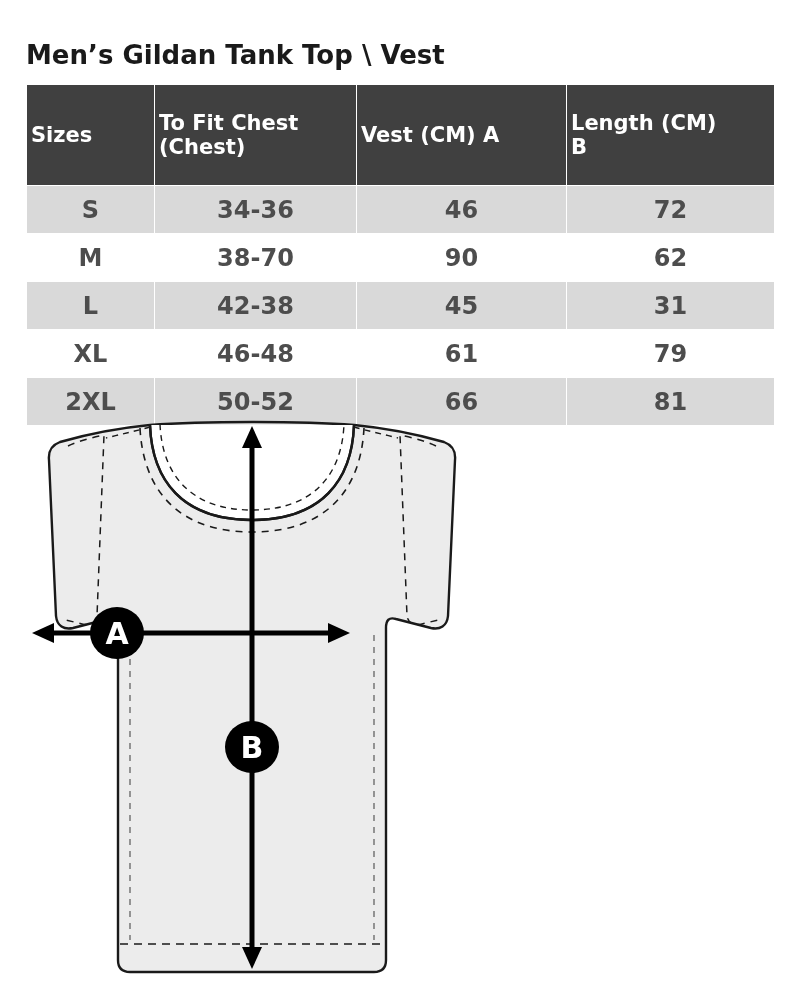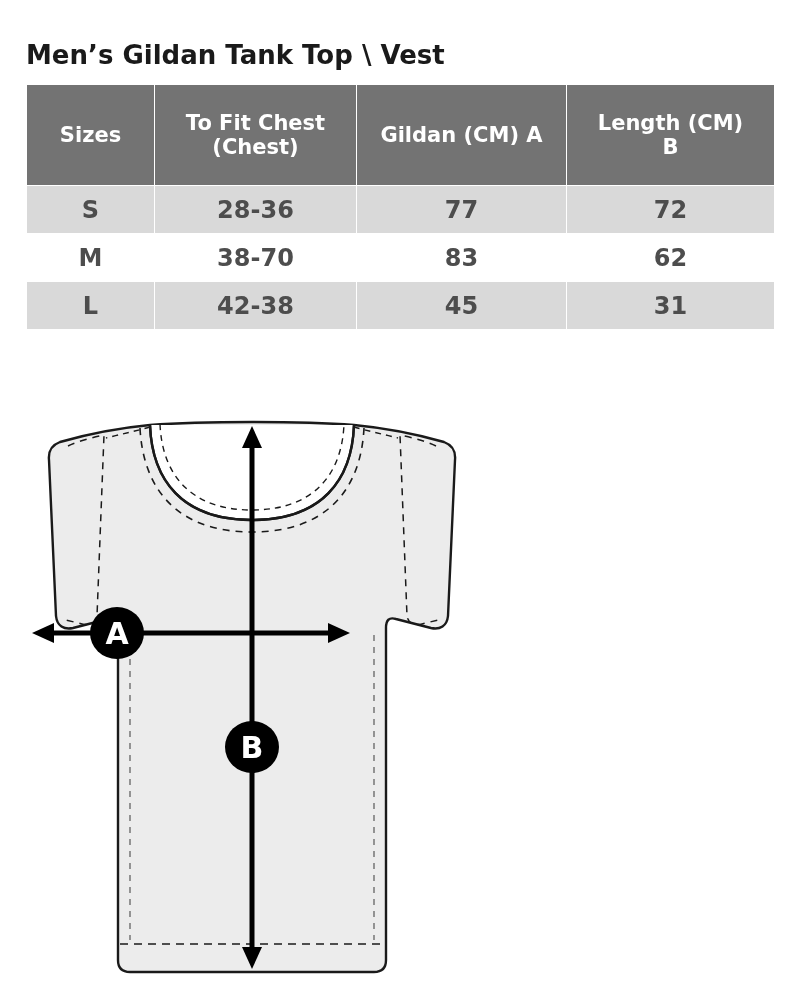--- a/index.html
+++ b/index.html
@@ -33,25 +33,25 @@
   }
   table.size-table {
     position: absolute;
     left: 26px;
     top: 64px;
     width: 748px;
     border-collapse: collapse;
     table-layout: fixed;
   }
   table.size-table th {
-    background: #737373;
+    background: #404040;
     color: #ffffff;
     font-size: 21px;
     font-weight: bold;
-    text-align: center;
+    text-align: left;
     height: 96px;
     padding: 2px 4px;
     border: 1px solid #ffffff;
     line-height: 1.15;
     vertical-align: middle;
   }
   table.size-table td {
     font-size: 24px;
     font-weight: bold;
     text-align: center;
@@ -106,46 +106,58 @@
     <thead>
       <tr>
         <th>
           <span>Sizes</span>
         </th>
         <th>
           <span>To Fit Chest</span><br>
           <span>(Chest)</span>
         </th>
         <th>
-          <span>Gildan (CM) A</span>
+          <span>Vest (CM) A</span>
         </th>
         <th>
           <span>Length  (CM)</span><br>
           <span>B</span>
         </th>
       </tr>
     </thead>
     <tbody>
       <tr class="row-odd">
         <td>S</td>
-        <td>28-36</td>
-        <td>77</td>
+        <td>34-36</td>
+        <td>46</td>
         <td>72</td>
       </tr>
       <tr class="row-even">
         <td>M</td>
         <td>38-70</td>
-        <td>83</td>
+        <td>90</td>
         <td>62</td>
       </tr>
       <tr class="row-odd">
         <td>L</td>
         <td>42-38</td>
         <td>45</td>
         <td>31</td>
+      </tr>
+      <tr class="row-even">
+        <td>XL</td>
+        <td>46-48</td>
+        <td>61</td>
+        <td>79</td>
+      </tr>
+      <tr class="row-odd">
+        <td>2XL</td>
+        <td>50-52</td>
+        <td>66</td>
+        <td>81</td>
       </tr>
     </tbody>
   </table>
 
   <div class="diagram">
     <svg width="800" height="585" viewBox="0 0 800 585" xmlns="http://www.w3.org/2000/svg">
 
       <g>
         <path d="M60,22
                  C 88,14 118,8 150,5

